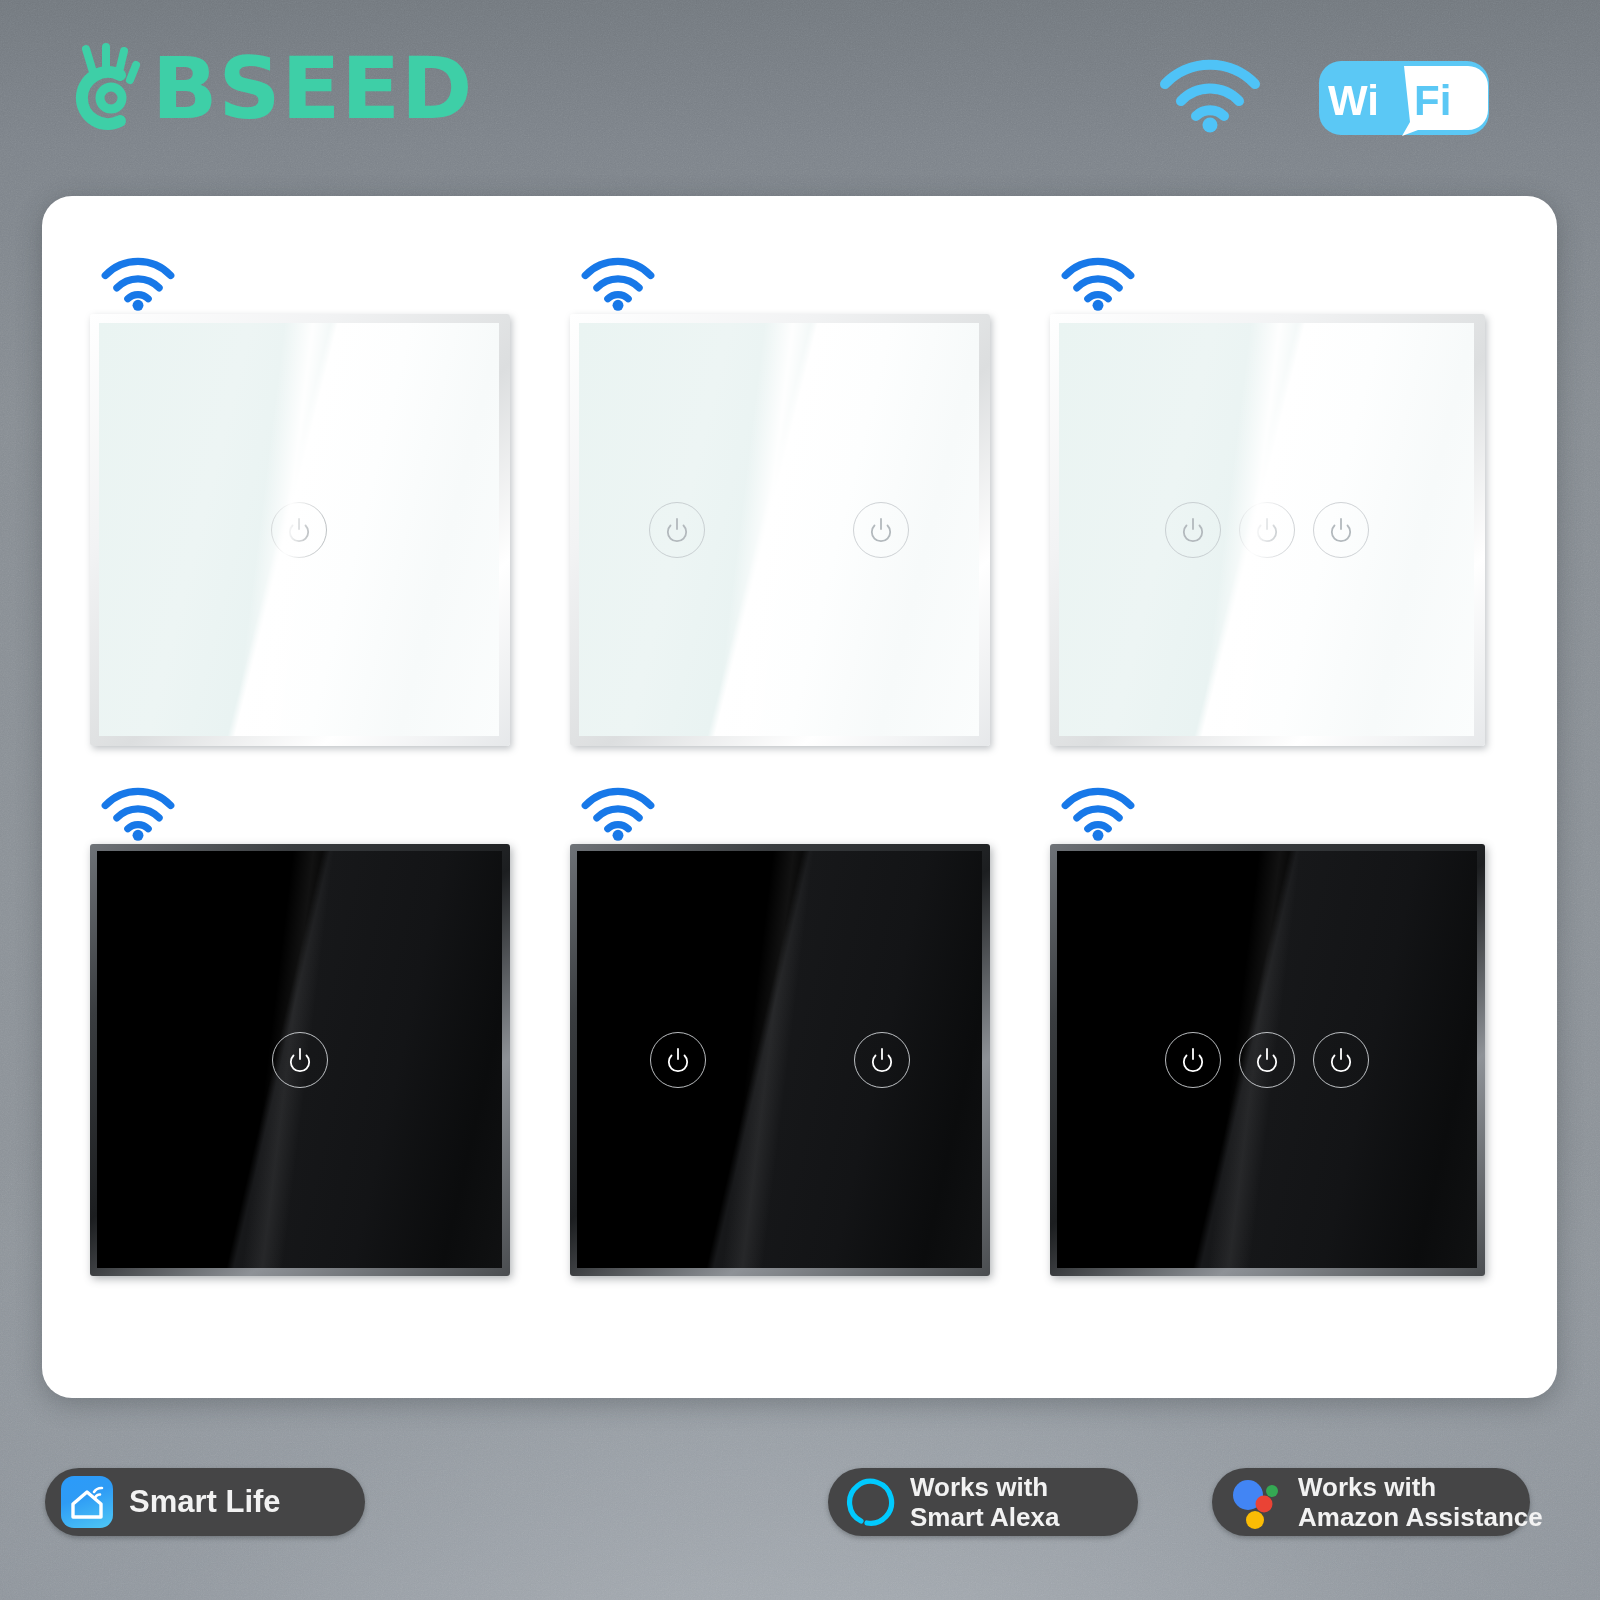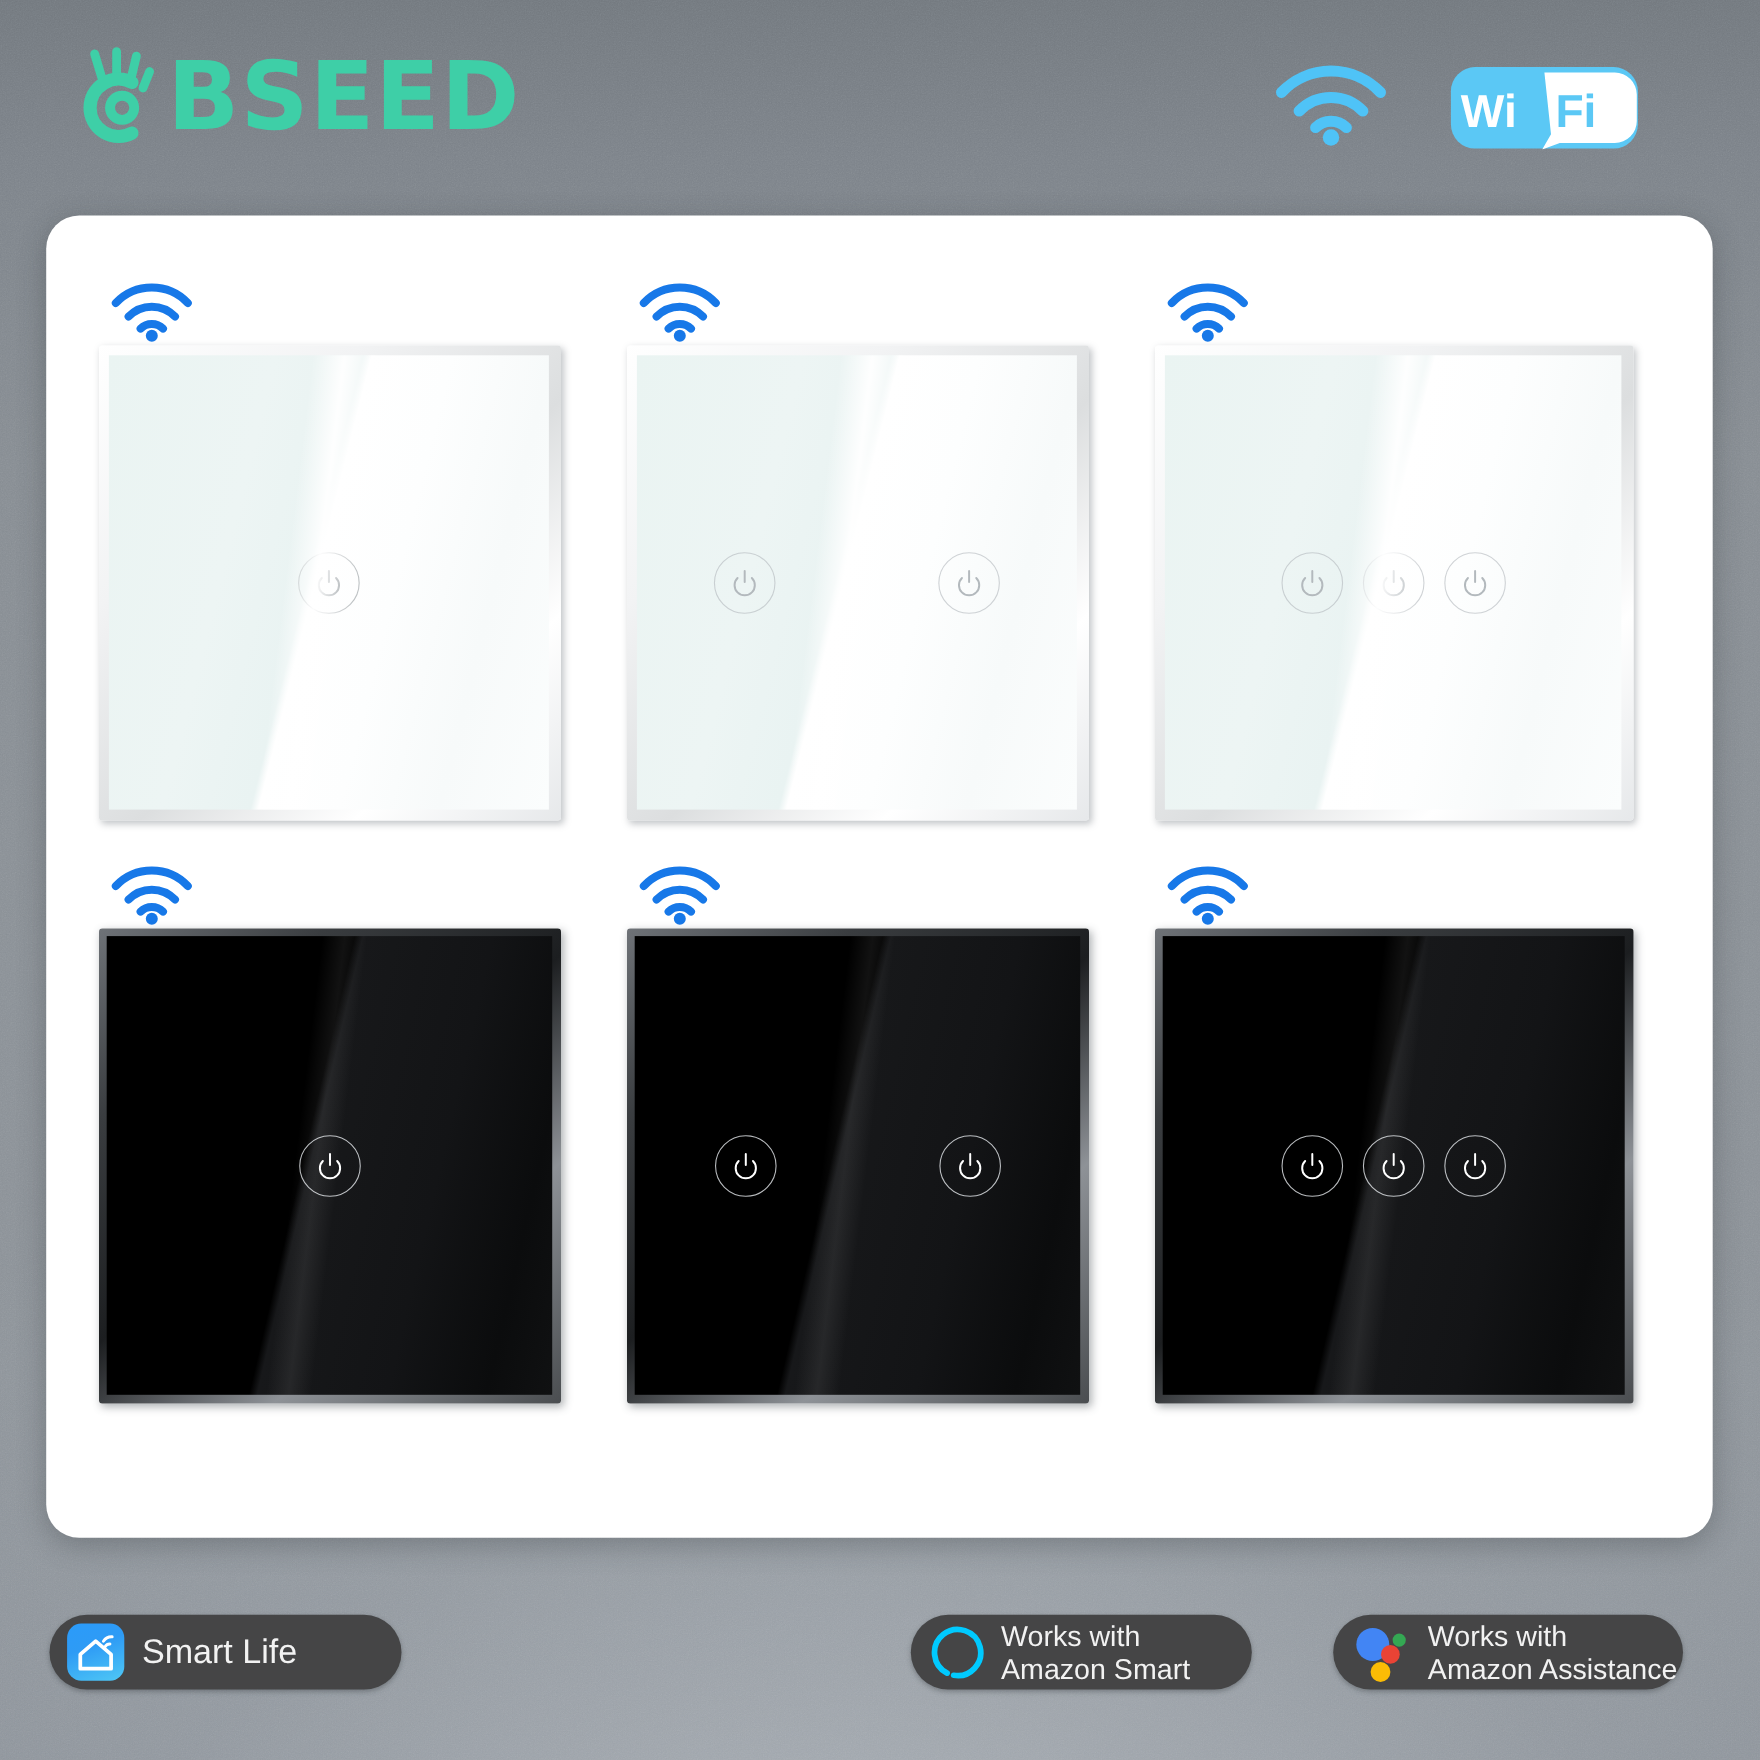--- a/index.html
+++ b/index.html
@@ -117,21 +117,21 @@
   .btn-row.g2 { gap: 148px; }
   .btn-row.g3 { gap: 18px; }
 
   .pbtn { width: 56px; height: 56px; border-radius: 50%; position: relative; }
   .panel.white  .pbtn { border: 1.2px solid rgba(150,156,160,0.62); }
   .panel.white.g2 .pbtn, .panel.white.g3 .pbtn { border-color: rgba(176,182,186,0.6); }
   .panel.black  .pbtn { border: 1.2px solid rgba(236,240,244,0.78); }
   .pbtn svg { position: absolute; left: 50%; top: 50%; transform: translate(-50%,-50%); }
 
   
-  #badges { position: absolute; left: 0; top: 1468px; width: 1568px; height: 72px; }
+  #badges { position: absolute; left: 0; top: 1468px; width: 1568px; height: 72px; font-weight: bold; }
   .badge {
     position: absolute; height: 68px;
     background: #454546;
     border-radius: 34px;
     display: flex; align-items: center;
     box-shadow: 0 2px 5px rgba(40,45,50,0.35);
     padding-left: 16px;
   }
   .badge-ico { flex: 0 0 auto; display: flex; align-items: center; justify-content: center; }
   .badge-label { color: #f2f2f2; font-size: 31px; margin-left: 16px; white-space: nowrap;
@@ -394,21 +394,21 @@
 
 
   <div class="badge" id="badge-alexa">
     <div class="badge-ico">
       <svg width="52" height="52" viewBox="0 0 52 52">
         <path d="M17 45 A21 21 0 1 1 23 47" fill="none" stroke="#00CAFF" stroke-width="5.2" stroke-linecap="round"></path>
       </svg>
     </div>
     <div class="badge-label two-line">
       <div>Works with</div>
-      <div>Amazon Smart</div>
+      <div>Smart Alexa</div>
     </div>
   </div>
 
   <div class="badge" id="badge-google">
     <div class="badge-ico">
       <svg width="56" height="54" viewBox="0 0 56 54">
         <circle cx="20" cy="20" r="15" fill="#4285F4"></circle>
         <circle cx="44" cy="16" r="6" fill="#34A853"></circle>
         <circle cx="36" cy="29" r="8.5" fill="#EA4335"></circle>
         <circle cx="27" cy="45" r="9" fill="#FBBC05"></circle>

